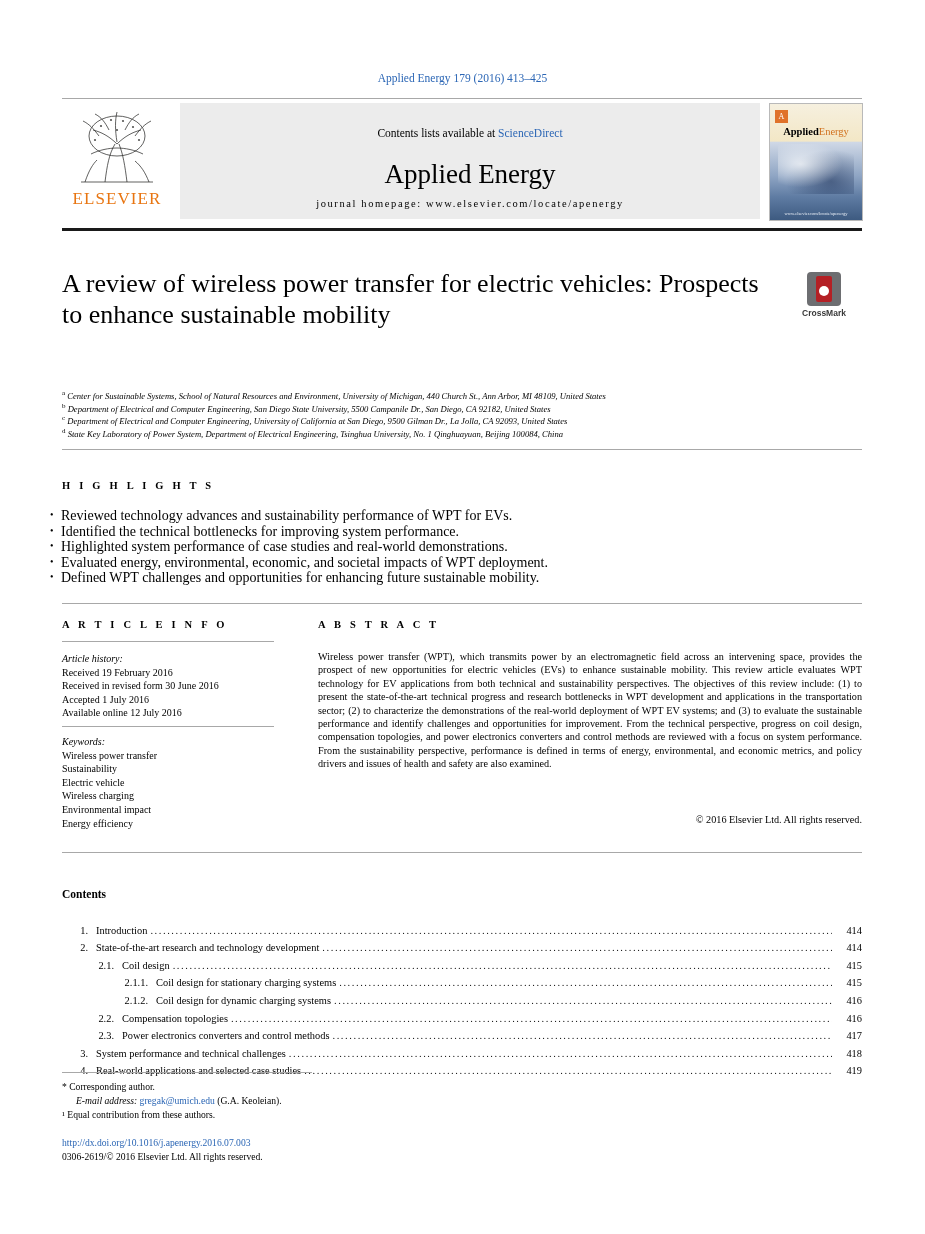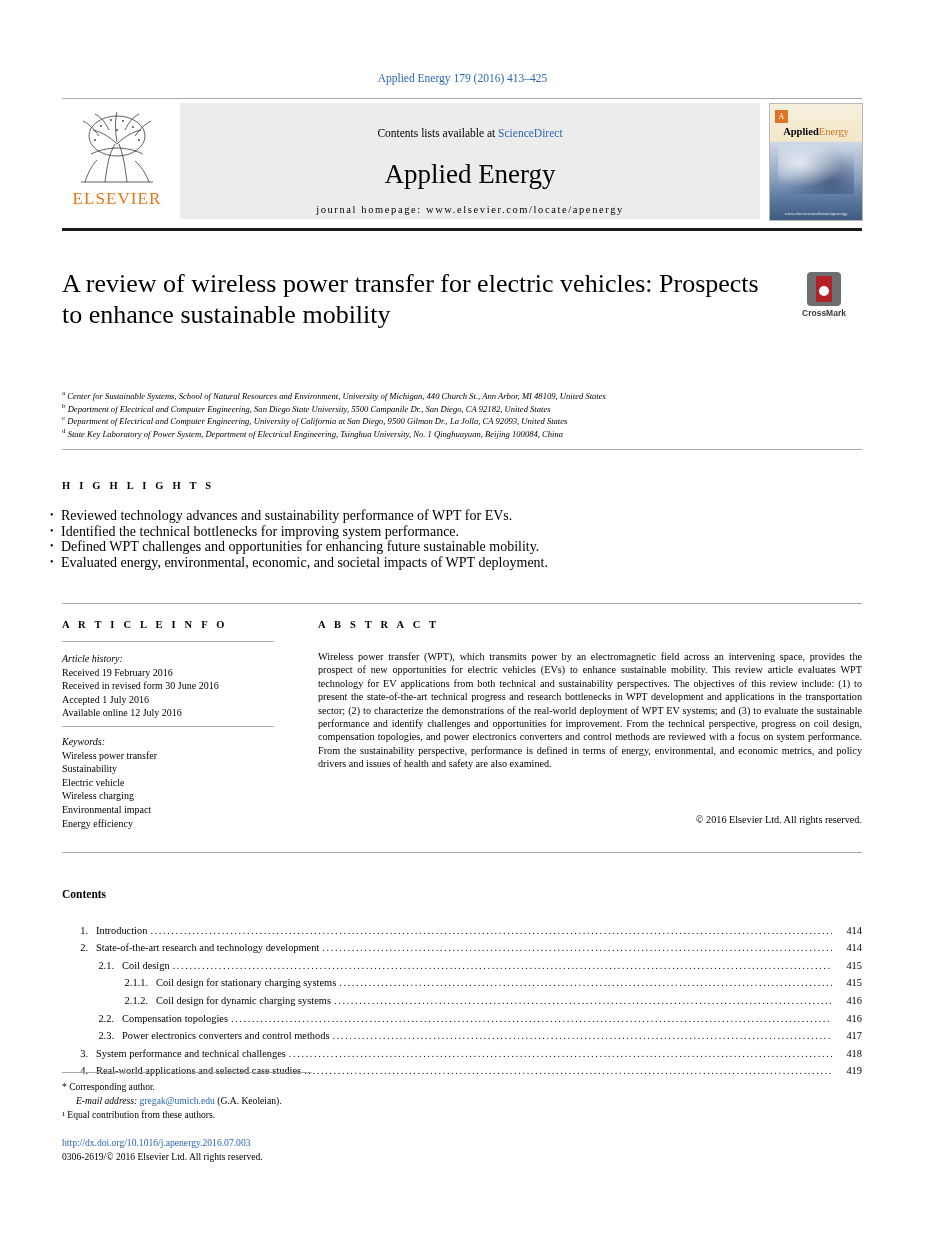--- a/index.html
+++ b/index.html
@@ -86,21 +86,21 @@
   .contents-line .sd {
     color: #2b66b5;
   }
   .journal-title {
     font-size: 27px;
     margin-top: 20px;
     font-family: "Liberation Serif", serif;
   }
   .homepage-line {
     font-size: 10.5px;
-    margin-top: 14px;
+    margin-top: 8px;
     letter-spacing: 1.6px;
     font-family: "Liberation Serif", serif;
   }
   .cover-thumb {
     position: absolute;
     left: 707px;
     top: 5px;
     width: 92px;
     height: 116px;
     background: linear-gradient(#f6f0df 0%, #f3e7c6 32%, #cfd8e6 33%, #8fa5c4 62%, #5f7ca3 80%, #3d5a80 100%);
@@ -496,22 +496,23 @@
     <div><sup>d</sup> <i>State Key Laboratory of Power System, Department of Electrical Engineering, Tsinghua University, No. 1 Qinghuayuan, Beijing 100084, China</i></div>
   </div>
 
   <div class="rule-afflow"></div>
 
   <div class="sec-head highlights-head">H I G H L I G H T S</div>
   <div class="highlights-list">
     <ul>
       <li><span>Reviewed technology advances and sustainability performance of WPT for EVs.</span></li>
       <li><span>Identified the technical bottlenecks for improving system performance.</span></li>
+      <li><span>Highlighted system performance of case studies and real-world demonstrations.</span></li>
+      <li><span>Evaluated energy, environmental, economic, and societal impacts of WPT deployment.</span></li>
       <li><span>Defined WPT challenges and opportunities for enhancing future sustainable mobility.</span></li>
-      <li><span>Evaluated energy, environmental, economic, and societal impacts of WPT deployment.</span></li>
     </ul>
   </div>
   <div class="rule-hl"></div>
 
   <div class="sec-head ai-head">A R T I C L E    I N F O</div>
   <div class="sec-head abs-head">A B S T R A C T</div>
   <div class="ai-rule"></div>
 
   <div class="ai-block">
     <div class="ai-title">Article history:</div>

